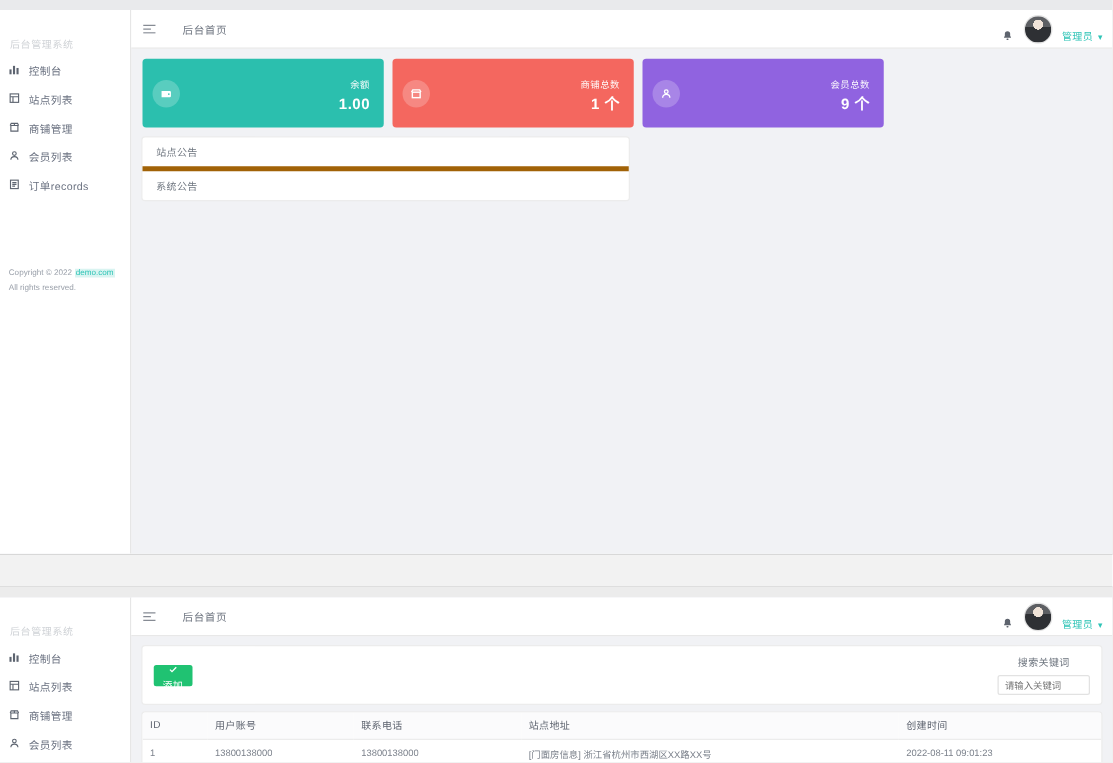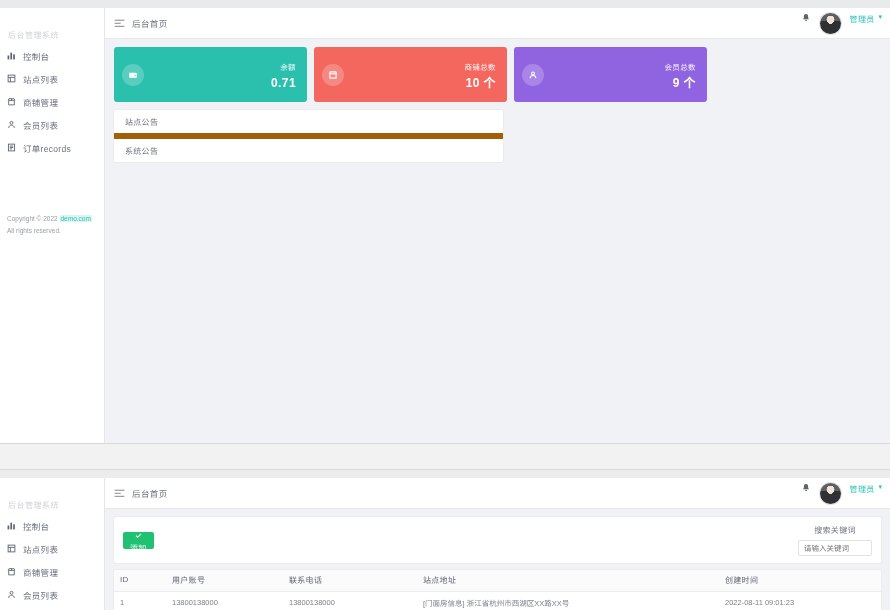--- a/index.html
+++ b/index.html
@@ -133,38 +133,38 @@
     border-bottom: 1px solid #e8e8e8;
     display: flex;
     align-items: center;
     padding: 0 8px 0 9px;
     box-sizing: border-box;
     position: relative;
   }
   .topbar-left {
     display: flex;
     align-items: center;
-    gap: 7px;
+    gap: 21px;
   }
   .collapse-ico {
     width: 11px; height: 9px;
     display: inline-block;
     color: #868b94;
   }
   .collapse-ico svg { display: block; }
   .crumb {
     font-size: 8.5px;
     color: #6f7681;
     letter-spacing: .4px;
     filter: blur(.55px);
   }
   .topbar-right {
     margin-left: auto;
     display: flex;
-    align-items: flex-start;
+    align-items: flex-end;
     gap: 9px;
   }
   .bell-ico {
     width: 10px; height: 10px;
     color: #5e646e;
     display: inline-block;
   }
   .bell-ico svg { display: block; }
   .avatar {
     width: 21px; height: 21px;
@@ -246,21 +246,21 @@
     width: 389px;
     background: #ffffff;
     border-radius: 2px;
     box-shadow: 0 0 0 1px #ececec;
   }
   .panel-row {
     height: 23px;
     display: flex;
     align-items: center;
     padding: 0 11px;
-    border-bottom: 6px solid #a16207;
+    border-bottom: 4px solid #a16207;
     font-size: 8px;
     color: #6e757f;
     letter-spacing: .3px;
     cursor: pointer;
   }
   .panel-row:last-child { border-bottom: none; }
   .panel-row span { filter: blur(.55px); }
 
   
   .toolbar-card {
@@ -460,34 +460,34 @@
         <div class="cards">
           <div class="card" style="background:#2bbfae; max-width:193px;">
             <span class="card-ico">
               <svg viewBox="0 0 16 16" fill="#ffffff">
                   <path d="M2 4.5h10.5A1.5 1.5 0 0114 6v5a1.5 1.5 0 01-1.5 1.5H2z"></path>
                   <circle cx="11.3" cy="8.5" r="1" fill="#2bbfae"></circle>
                 </svg>
             </span>
             <span class="card-meta">
               <span class="card-title">余额</span><br>
-              <span class="card-value">0.71</span>
+              <span class="card-value">1.00</span>
             </span>
           </div>
 
           <div class="card" style="background:#f4675f; max-width:193px;">
             <span class="card-ico">
               <svg viewBox="0 0 16 16" fill="none" stroke="#ffffff" stroke-width="1.8">
                   <rect x="3" y="6" width="10" height="7"></rect>
                   <path d="M2 6l1.6-3h8.8L14 6"></path>
                 </svg>
             </span>
             <span class="card-meta">
               <span class="card-title">商铺总数</span><br>
-              <span class="card-value">10 个</span>
+              <span class="card-value">1 个</span>
             </span>
           </div>
 
           <div class="card" style="background:#9063e0; max-width:193px;">
             <span class="card-ico">
               <svg viewBox="0 0 16 16" fill="none" stroke="#ffffff" stroke-width="1.7">
                   <circle cx="8" cy="5.4" r="2.3"></circle>
                   <path d="M3.4 13c0-2.7 2.1-4.2 4.6-4.2S12.6 10.3 12.6 13"></path>
                 </svg>
             </span>

